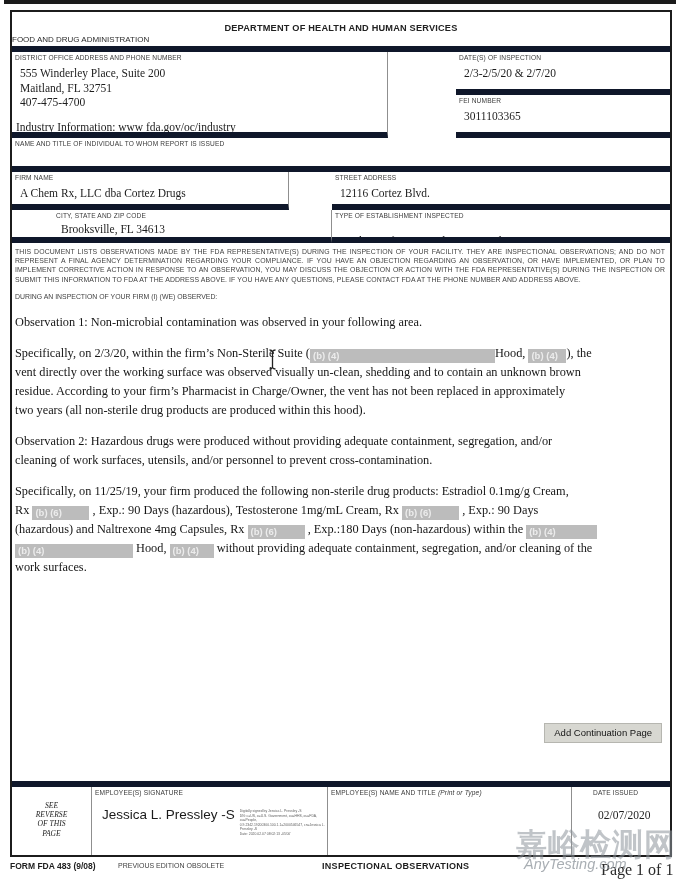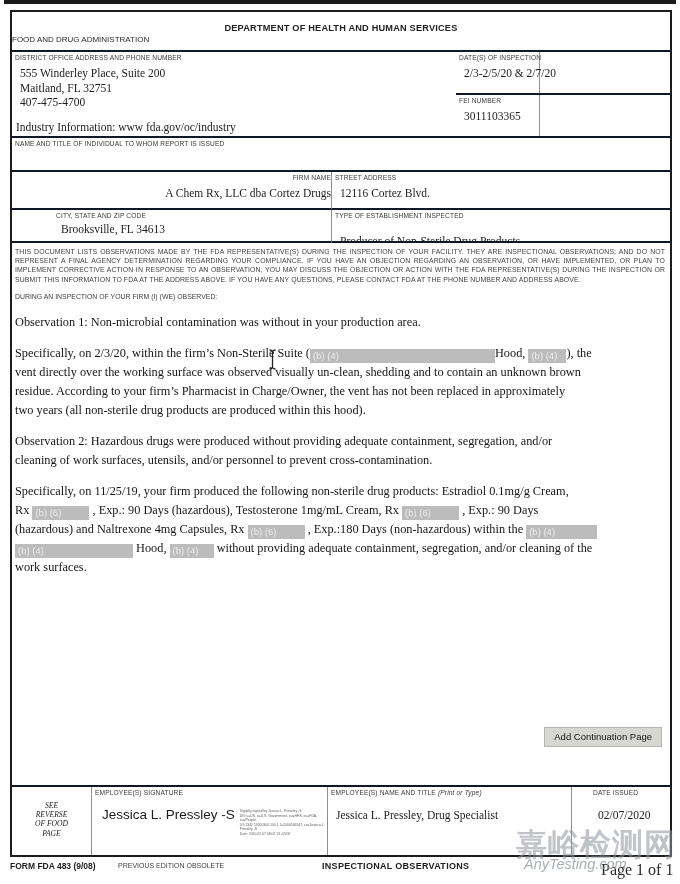--- a/index.html
+++ b/index.html
@@ -1,40 +1,40 @@
 <!DOCTYPE html>
 <html><head>
 <meta charset="utf-8">
 <style>
   html,body{margin:0;padding:0;}
   body{width:680px;height:884px;background:#ffffff;font-family:"Liberation Sans",sans-serif;position:relative;overflow:hidden;}
   .topbar{position:absolute;left:4px;top:0;width:672px;height:4px;background:#1b1b1b;}
   .formtable{position:absolute;left:10px;top:10px;width:658px;height:843px;border:2px solid #1c1c1c;background:#fff;box-sizing:content-box;}
   .cell{position:absolute;box-sizing:border-box;overflow:hidden;}
-  .bb{border-bottom:2px solid #0f172a;}
+  .bb{border-bottom:6px solid #0f172a;}
   .br{border-right:1px solid #8f8f8f;}
   .lbl{font-size:6.6px;color:#3a3a3a;letter-spacing:.15px;padding:2px 0 0 3px;white-space:nowrap;}
   .serif{font-family:"Liberation Serif","DejaVu Serif",serif;color:#1d1d1d;}
   
   .hhs1{font-size:9.2px;font-weight:bold;text-align:center;margin-top:11px;color:#222;letter-spacing:.2px;}
   .hhs2{font-size:8px;text-align:left;margin-top:2px;color:#2b2b2b;}
   
   .addr{font-size:11.5px;line-height:14.5px;margin:5px 0 0 8px;}
   .industry{font-size:11.5px;margin:11px 0 0 4px;}
   .val{font-size:11.5px;margin:6px 0 0 8px;}
   .toline{margin:24px 0 0 3px;display:flex;align-items:flex-start;gap:16px;}
   .tolabel{font-size:7.6px;font-weight:bold;color:#2b2b2b;}
   .toname{font-size:13px;margin-left:12px;}
   
   .disclaimer{font-size:6.9px;line-height:9.2px;color:#3f3f3f;text-align:justify;padding:4px 5px 0 3px;letter-spacing:.1px;}
   .during{font-size:6.9px;color:#3f3f3f;margin:9px 0 0 3px;}
   
   .obsbody{font-family:"Liberation Serif","DejaVu Serif",serif;font-size:12.3px;line-height:19px;color:#161616;margin-top:13px;padding:0 4px 0 3px;}
   .para{margin:0 0 12px 0;}
-  .redact{display:inline-block;background:#bcbcbc;color:#ececec;font-family:"Liberation Sans",sans-serif;font-size:9.5px;font-weight:normal;height:14px;line-height:14px;padding:0 3px;box-sizing:border-box;vertical-align:-2px;white-space:nowrap;}
+  .redact{display:inline-block;background:#bcbcbc;color:#ececec;font-family:"Liberation Sans",sans-serif;font-size:9.5px;font-weight:bold;height:14px;line-height:14px;padding:0 3px;box-sizing:border-box;vertical-align:-2px;white-space:nowrap;}
   .addbtn{position:absolute;right:8px;bottom:38px;background:#d7d7d1;border:1px solid #b6b6b0;font-family:"Liberation Sans",sans-serif;font-size:9.5px;color:#141414;padding:3px 9px 4px 9px;cursor:pointer;}
   .cursor{position:absolute;left:256px;top:106px;}
   
   .seereverse{font-family:"Liberation Serif",serif;font-style:italic;font-size:7.6px;line-height:9.2px;text-align:center;margin-top:14px;color:#222;}
   .sigwrap{display:flex;align-items:flex-start;margin:11px 0 0 10px;}
   .signame{font-size:13.5px;color:#1b1b1b;white-space:nowrap;}
   .digsig{font-size:3.4px;line-height:4.5px;color:#5d5d5d;margin-left:5px;margin-top:2px;width:108px;}
   .ptlbl-it{font-style:italic;}
   .sigval{font-size:11.5px;margin:13px 0 0 8px;}
   
@@ -51,21 +51,21 @@
 
 <div class="topbar"></div>
 
 <div class="formtable">
 
   <div class="cell bb" style="left:0;top:0;width:658px;height:40px;">
     <div class="hhs1">DEPARTMENT OF HEALTH AND HUMAN SERVICES</div>
     <div class="hhs2">FOOD AND DRUG ADMINISTRATION</div>
   </div>
 
-  <div class="cell bb br" style="left:0;top:40px;width:528px;height:86px;">
+  <div class="cell bb br" style="left:0;top:40px;width:376px;height:86px;">
     <div class="lbl">DISTRICT OFFICE ADDRESS AND PHONE NUMBER</div>
     <div class="addr serif">
       <div>555 Winderley Place, Suite 200</div>
       <div>Maitland, FL 32751</div>
       <div>407-475-4700</div>
     </div>
     <div class="industry serif">Industry Information: www fda.gov/oc/industry</div>
   </div>
 
   <div class="cell bb" style="left:444px;top:40px;width:214px;height:43px;">
@@ -78,21 +78,21 @@
   </div>
 
   <div class="cell bb" style="left:0;top:126px;width:658px;height:34px;">
     <div class="lbl">NAME AND TITLE OF INDIVIDUAL TO WHOM REPORT IS ISSUED</div>
     <div class="toline">
       <span class="tolabel">TO:</span>
       <span class="toname serif">Anish Chemparathy, R.Ph., Pharmacist in Charge &amp; Owner</span>
     </div>
   </div>
 
-  <div class="cell bb br" style="left:0;top:160px;width:320px;height:38px;text-align:right;">
+  <div class="cell bb br" style="left:0;top:160px;width:277px;height:38px;">
     <div class="lbl">FIRM NAME</div>
     <div class="val serif">A Chem Rx, LLC dba Cortez Drugs</div>
   </div>
   <div class="cell bb" style="left:320px;top:160px;width:338px;height:38px;">
     <div class="lbl">STREET ADDRESS</div>
     <div class="val serif">12116 Cortez Blvd.</div>
   </div>
 
   <div class="cell bb br" style="left:0;top:198px;width:320px;height:33px;padding-left:41px;">
     <div class="lbl">CITY, STATE AND ZIP CODE</div>
@@ -100,56 +100,55 @@
   </div>
   <div class="cell bb" style="left:320px;top:198px;width:338px;height:33px;">
     <div class="lbl">TYPE OF ESTABLISHMENT INSPECTED</div>
     <div class="val serif" style="margin-top:16px;">Producer of Non-Sterile Drug Products</div>
   </div>
 
   <div class="cell bb" style="left:0;top:231px;width:658px;height:544px;">
     <div class="disclaimer">THIS DOCUMENT LISTS OBSERVATIONS MADE BY THE FDA REPRESENTATIVE(S) DURING THE INSPECTION OF YOUR FACILITY. THEY ARE INSPECTIONAL OBSERVATIONS; AND DO NOT REPRESENT A FINAL AGENCY DETERMINATION REGARDING YOUR COMPLIANCE. IF YOU HAVE AN OBJECTION REGARDING AN OBSERVATION, OR HAVE IMPLEMENTED, OR PLAN TO IMPLEMENT CORRECTIVE ACTION IN RESPONSE TO AN OBSERVATION, YOU MAY DISCUSS THE OBJECTION OR ACTION WITH THE FDA REPRESENTATIVE(S) DURING THE INSPECTION OR SUBMIT THIS INFORMATION TO FDA AT THE ADDRESS ABOVE. IF YOU HAVE ANY QUESTIONS, PLEASE CONTACT FDA AT THE PHONE NUMBER AND ADDRESS ABOVE.</div>
     <div class="during">DURING AN INSPECTION OF YOUR FIRM (I) (WE) OBSERVED:</div>
     <div class="obsbody">
-        <div class="para"><span>Observation 1: Non-microbial contamination was without in your production area.</span></div>
+        <div class="para"><span>Observation 1: Non-microbial contamination was observed in your following area.</span></div>
         <div class="para"><span>Specifically, on 2/3/20, within the firm’s Non-Sterile Suite (</span><span class="redact" style="min-width: 185px;">(b) (4)</span><span>Hood, </span><span class="redact" style="min-width: 38px;">(b) (4)</span><span>), the</span><br><span>vent directly over the working surface was observed visually un-clean, shedding and to contain an unknown brown</span><br><span>residue.  According to your firm’s Pharmacist in Charge/Owner, the vent has not been replaced in approximately</span><br><span>two years (all non-sterile drug products are produced within this hood).</span></div>
         <div class="para"><span>Observation 2: Hazardous drugs were produced without providing adequate containment, segregation, and/or</span><br><span>cleaning of work surfaces, utensils, and/or personnel to prevent cross-contamination.</span></div>
         <div class="para"><span>Specifically, on 11/25/19, your firm produced the following non-sterile drug products: Estradiol 0.1mg/g Cream,</span><br><span>Rx </span><span class="redact" style="min-width: 57px;">(b) (6)</span><span> , Exp.: 90 Days (hazardous), Testosterone 1mg/mL Cream, Rx </span><span class="redact" style="min-width: 57px;">(b) (6)</span><span> , Exp.: 90 Days</span><br><span>(hazardous) and Naltrexone 4mg Capsules, Rx </span><span class="redact" style="min-width: 57px;">(b) (6)</span><span> , Exp.:180 Days (non-hazardous) within the </span><span class="redact" style="min-width: 71px;">(b) (4)</span><br><span class="redact" style="min-width: 118px;">(b) (4)</span><span> Hood, </span><span class="redact" style="min-width: 44px;">(b) (4)</span><span> without providing adequate containment, segregation, and/or cleaning of the</span><br><span>work surfaces.</span></div>
       </div>
     <div class="cursor">
       <svg width="9" height="21" viewBox="0 0 9 21">
         <path d="M1.5 1 C3 1 4 1.5 4.5 2.5 C5 1.5 6 1 7.5 1 M4.5 2.5 L4.5 18.5 M1.5 20 C3 20 4 19.5 4.5 18.5 C5 19.5 6 20 7.5 20" stroke="#222" fill="none" stroke-width="1.3"></path>
       </svg>
     </div>
     <button class="addbtn">Add Continuation Page</button>
   </div>
 
   <div class="cell br" style="left:0;top:775px;width:80px;height:68px;">
     <div class="seereverse">
       <div>SEE</div>
       <div>REVERSE</div>
-      <div>OF FOOD</div>
+      <div>OF THIS</div>
       <div>PAGE</div>
     </div>
   </div>
   <div class="cell br" style="left:80px;top:775px;width:236px;height:68px;">
     <div class="lbl">EMPLOYEE(S) SIGNATURE</div>
     <div class="sigwrap">
       <div class="signame">Jessica L. Pressley -S</div>
       <div class="digsig">
         <div>Digitally signed by Jessica L. Pressley -S</div>
         <div>DN: c=US, o=U.S. Government, ou=HHS, ou=FDA, ou=People,</div>
         <div>0.9.2342.19200300.100.1.1=2000546547, cn=Jessica L. Pressley -S</div>
         <div>Date: 2020.02.07 08:02:13 -05'00'</div>
       </div>
     </div>
   </div>
   <div class="cell br" style="left:316px;top:775px;width:244px;height:68px;">
     <div class="lbl"><span>EMPLOYEE(S) NAME AND TITLE </span><span class="ptlbl-it">(Print or Type)</span></div>
-    <div class="sigval serif">Jessica L. Pressley, Drug Specialist</div>
   </div>
   <div class="cell" style="left:578px;top:775px;width:98px;height:68px;">
     <div class="lbl">DATE ISSUED</div>
     <div class="sigval serif">02/07/2020</div>
   </div>
 </div>
 
 <div class="f-formid">FORM FDA 483 (9/08)</div>
 <div class="f-edition">PREVIOUS EDITION OBSOLETE</div>
 <div class="f-title">INSPECTIONAL OBSERVATIONS</div>

